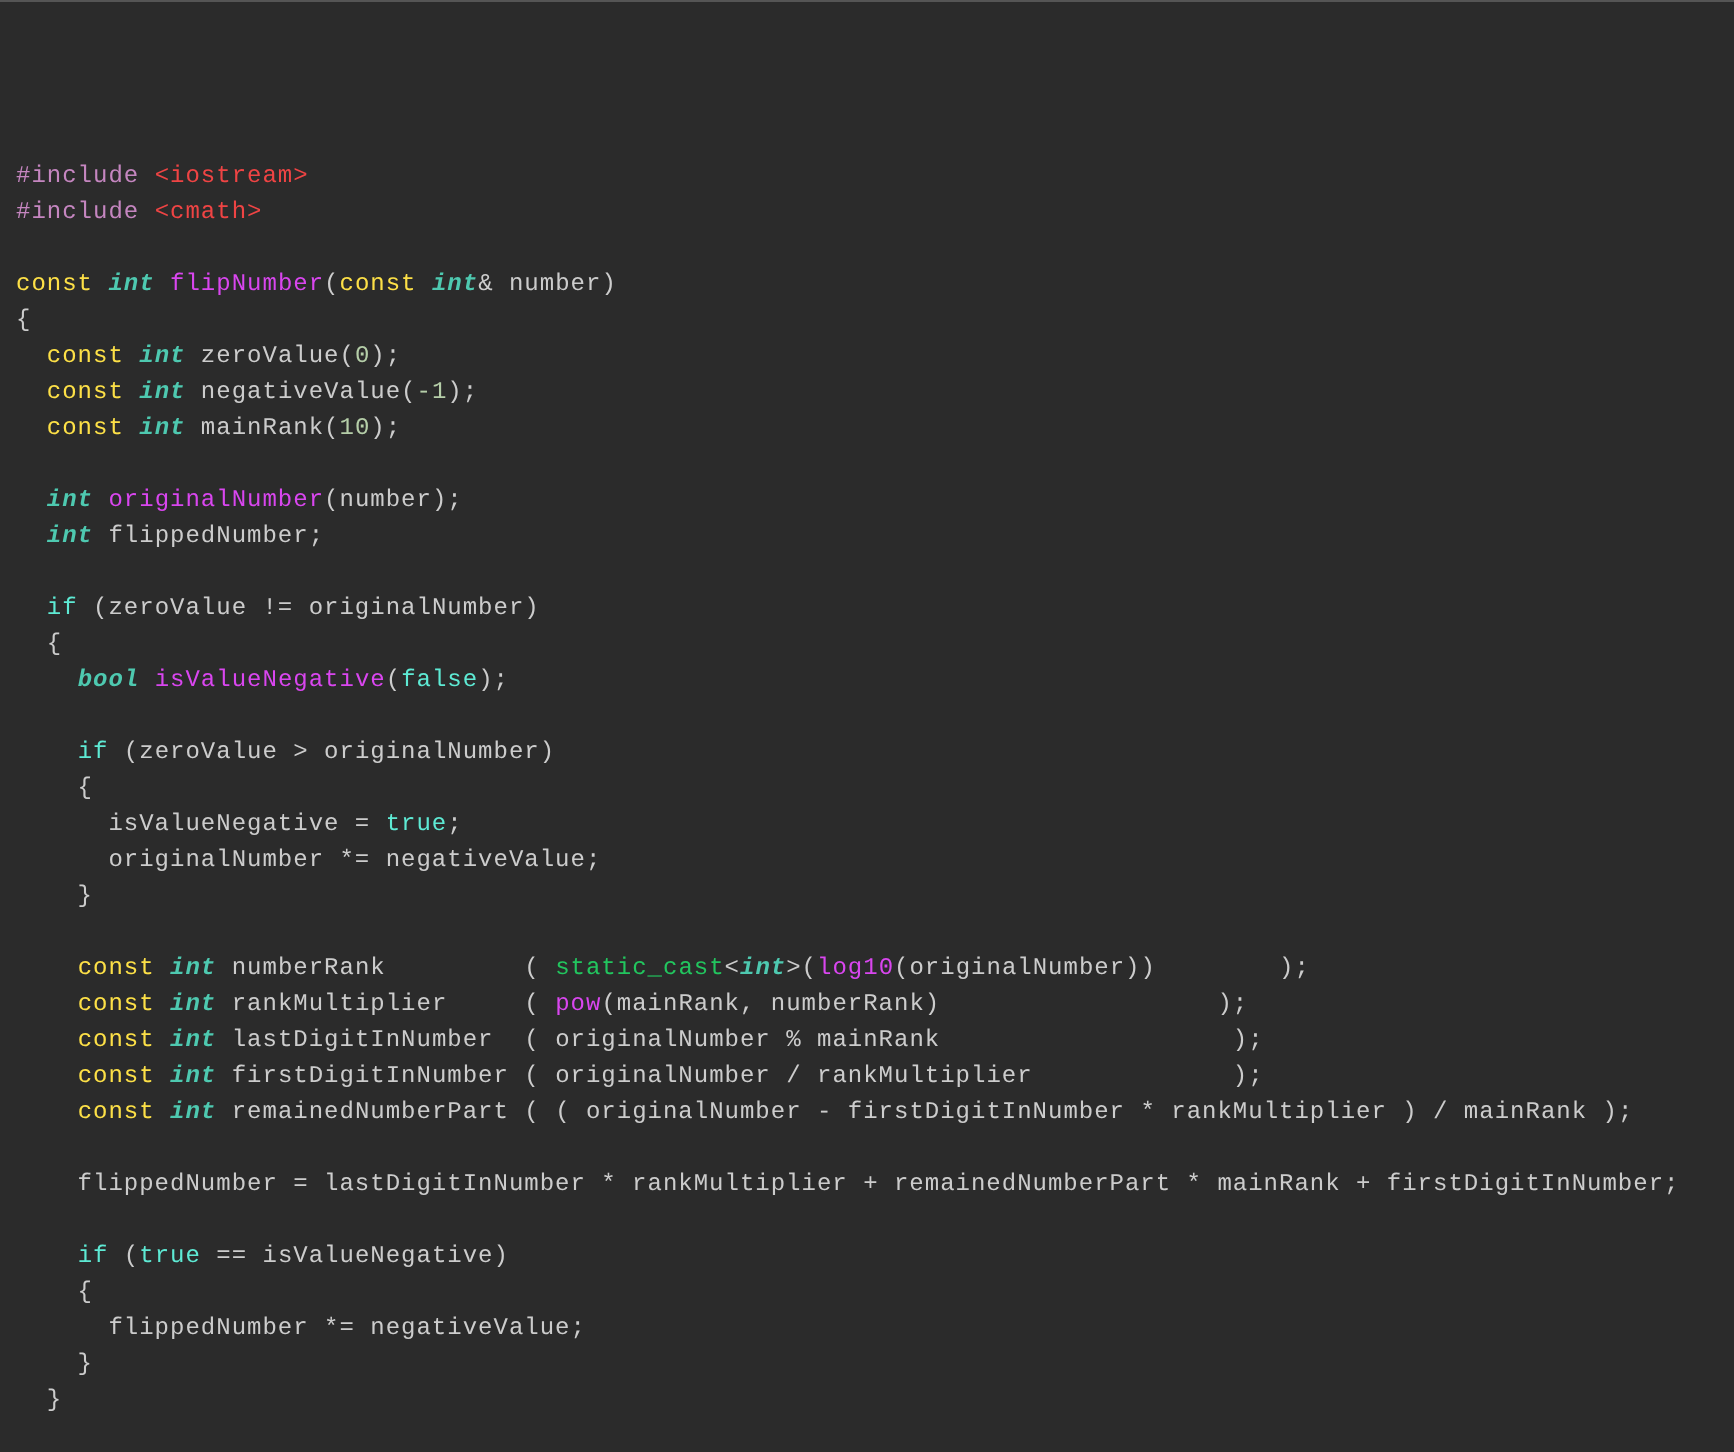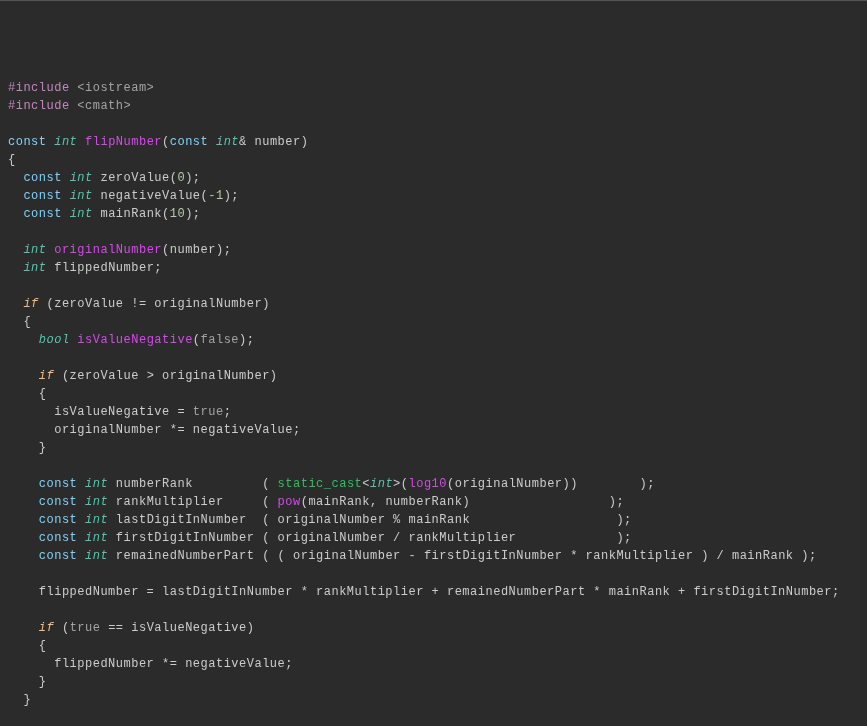--- a/index.html
+++ b/index.html
@@ -13,29 +13,29 @@
       white-space: pre;
       overflow-x: auto;
       width: 867px;
       height: 726px;
       border-top: 1px solid #555;
     }
     .code-editor {
       letter-spacing: 0.5px;
     }
     .preproc { color: #c586c0; text-align: right; }
-    .keyword { color: #fdba74; font-style: italic; }
-    .type { color: #4ec9b0; font-style: italic; }
+    .keyword { color: #5eead4; }
+    .type { color: #4ec9b0; font-style: italic; font-weight: bold; }
     .func { color: #d946ef; }
     .number { color: #b5cea8; }
-    .boolean { color: #a3a3a3; }
+    .boolean { color: #5eead4; }
     .punct { color: #cccccc; }
-    .const-kw { color: #7dd3fc; }
+    .const-kw { color: #fde047; }
     .cast { color: #22c55e; }
-    .include-path { color: #a3a3a3; }
+    .include-path { color: #ef4444; }
   </style>
 </head>
 <body>
 
 
 
 <div class="code-editor" id="editor"><div><span class="preproc">#include </span><span class="include-path">&lt;iostream&gt;</span></div><div><span class="preproc">#include </span><span class="include-path">&lt;cmath&gt;</span></div><div>&nbsp;</div><div><span class="const-kw">const </span><span class="type">int</span><span class="punct"> </span><span class="func">flipNumber</span><span class="punct">(</span><span class="const-kw">const </span><span class="type">int</span><span class="punct">&amp; number)</span></div><div><span class="punct">{</span></div><div><span class="punct">  </span><span class="const-kw">const </span><span class="type">int</span><span class="punct"> zeroValue(</span><span class="number">0</span><span class="punct">);</span></div><div><span class="punct">  </span><span class="const-kw">const </span><span class="type">int</span><span class="punct"> negativeValue(</span><span class="number">-1</span><span class="punct">);</span></div><div><span class="punct">  </span><span class="const-kw">const </span><span class="type">int</span><span class="punct"> mainRank(</span><span class="number">10</span><span class="punct">);</span></div><div>&nbsp;</div><div><span class="punct">  </span><span class="type">int</span><span class="punct"> </span><span class="func">originalNumber</span><span class="punct">(number);</span></div><div><span class="punct">  </span><span class="type">int</span><span class="punct"> flippedNumber;</span></div><div>&nbsp;</div><div><span class="punct">  </span><span class="keyword">if</span><span class="punct"> (zeroValue != originalNumber)</span></div><div><span class="punct">  {</span></div><div><span class="punct">    </span><span class="type">bool</span><span class="punct"> </span><span class="func">isValueNegative</span><span class="punct">(</span><span class="boolean">false</span><span class="punct">);</span></div><div>&nbsp;</div><div><span class="punct">    </span><span class="keyword">if</span><span class="punct"> (zeroValue &gt; originalNumber)</span></div><div><span class="punct">    {</span></div><div><span class="punct">      isValueNegative = </span><span class="boolean">true</span><span class="punct">;</span></div><div><span class="punct">      originalNumber *= negativeValue;</span></div><div><span class="punct">    }</span></div><div>&nbsp;</div><div><span class="punct">    </span><span class="const-kw">const </span><span class="type">int</span><span class="punct"> numberRank         ( </span><span class="cast">static_cast</span><span class="punct">&lt;</span><span class="type">int</span><span class="punct">&gt;(</span><span class="func">log10</span><span class="punct">(originalNumber))        );</span></div><div><span class="punct">    </span><span class="const-kw">const </span><span class="type">int</span><span class="punct"> rankMultiplier     ( </span><span class="func">pow</span><span class="punct">(mainRank, numberRank)                  );</span></div><div><span class="punct">    </span><span class="const-kw">const </span><span class="type">int</span><span class="punct"> lastDigitInNumber  ( originalNumber % mainRank                   );</span></div><div><span class="punct">    </span><span class="const-kw">const </span><span class="type">int</span><span class="punct"> firstDigitInNumber ( originalNumber / rankMultiplier             );</span></div><div><span class="punct">    </span><span class="const-kw">const </span><span class="type">int</span><span class="punct"> remainedNumberPart ( ( originalNumber - firstDigitInNumber * rankMultiplier ) / mainRank );</span></div><div>&nbsp;</div><div><span class="punct">    flippedNumber = lastDigitInNumber * rankMultiplier + remainedNumberPart * mainRank + firstDigitInNumber;</span></div><div>&nbsp;</div><div><span class="punct">    </span><span class="keyword">if</span><span class="punct"> (</span><span class="boolean">true</span><span class="punct"> == isValueNegative)</span></div><div><span class="punct">    {</span></div><div><span class="punct">      flippedNumber *= negativeValue;</span></div><div><span class="punct">    }</span></div><div><span class="punct">  }</span></div><div>&nbsp;</div></div>
 
 
 

